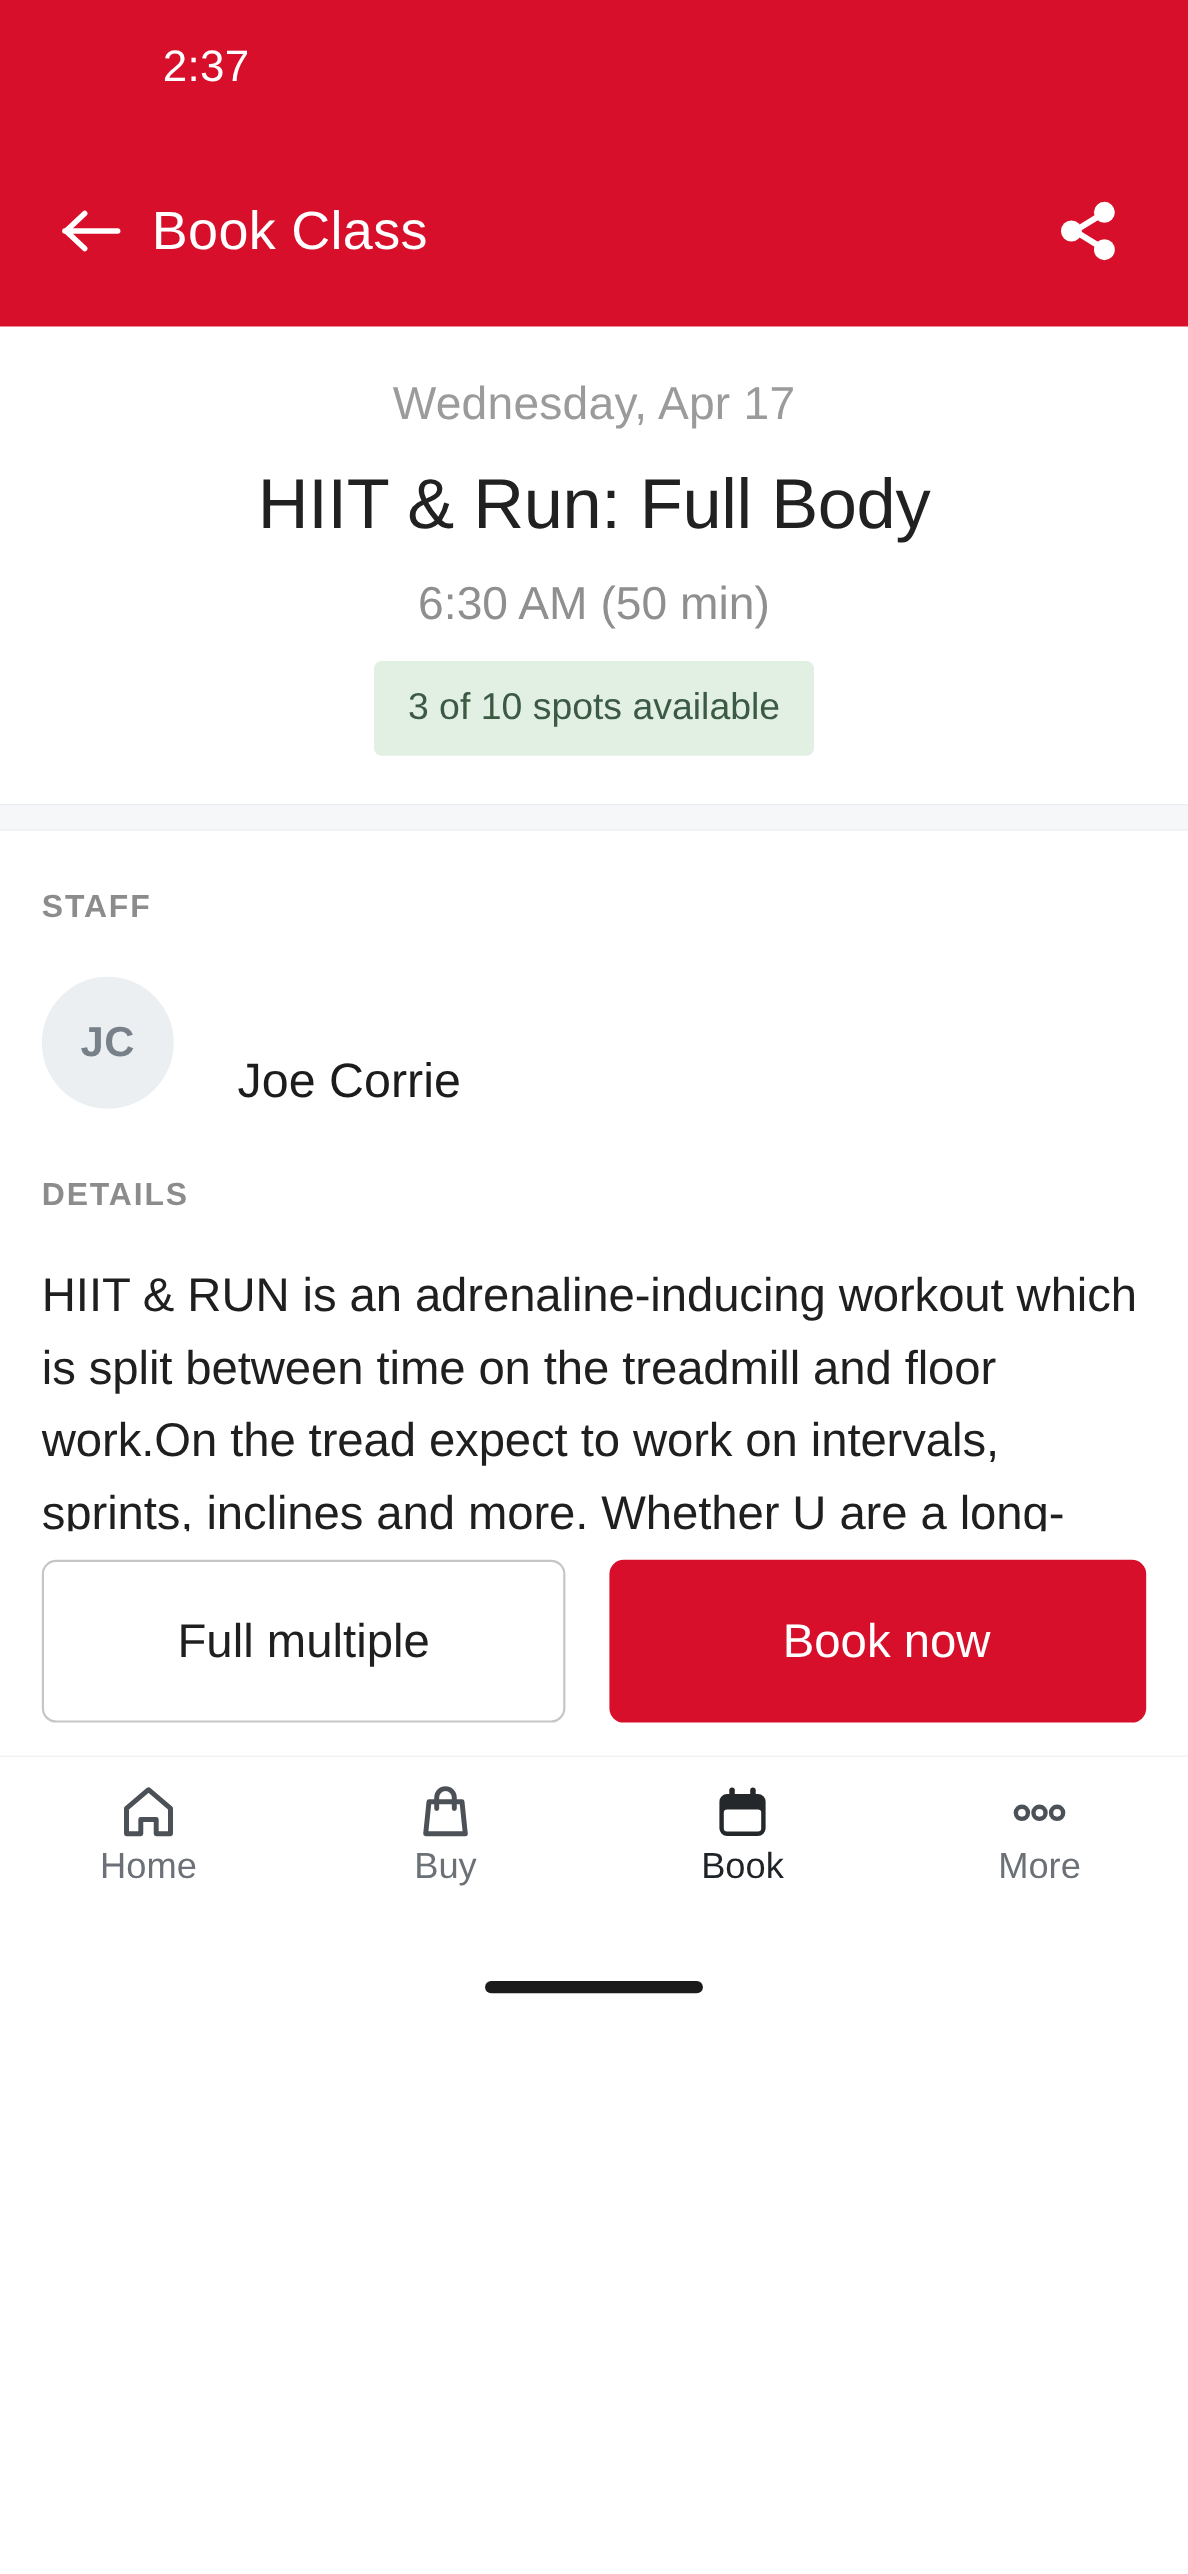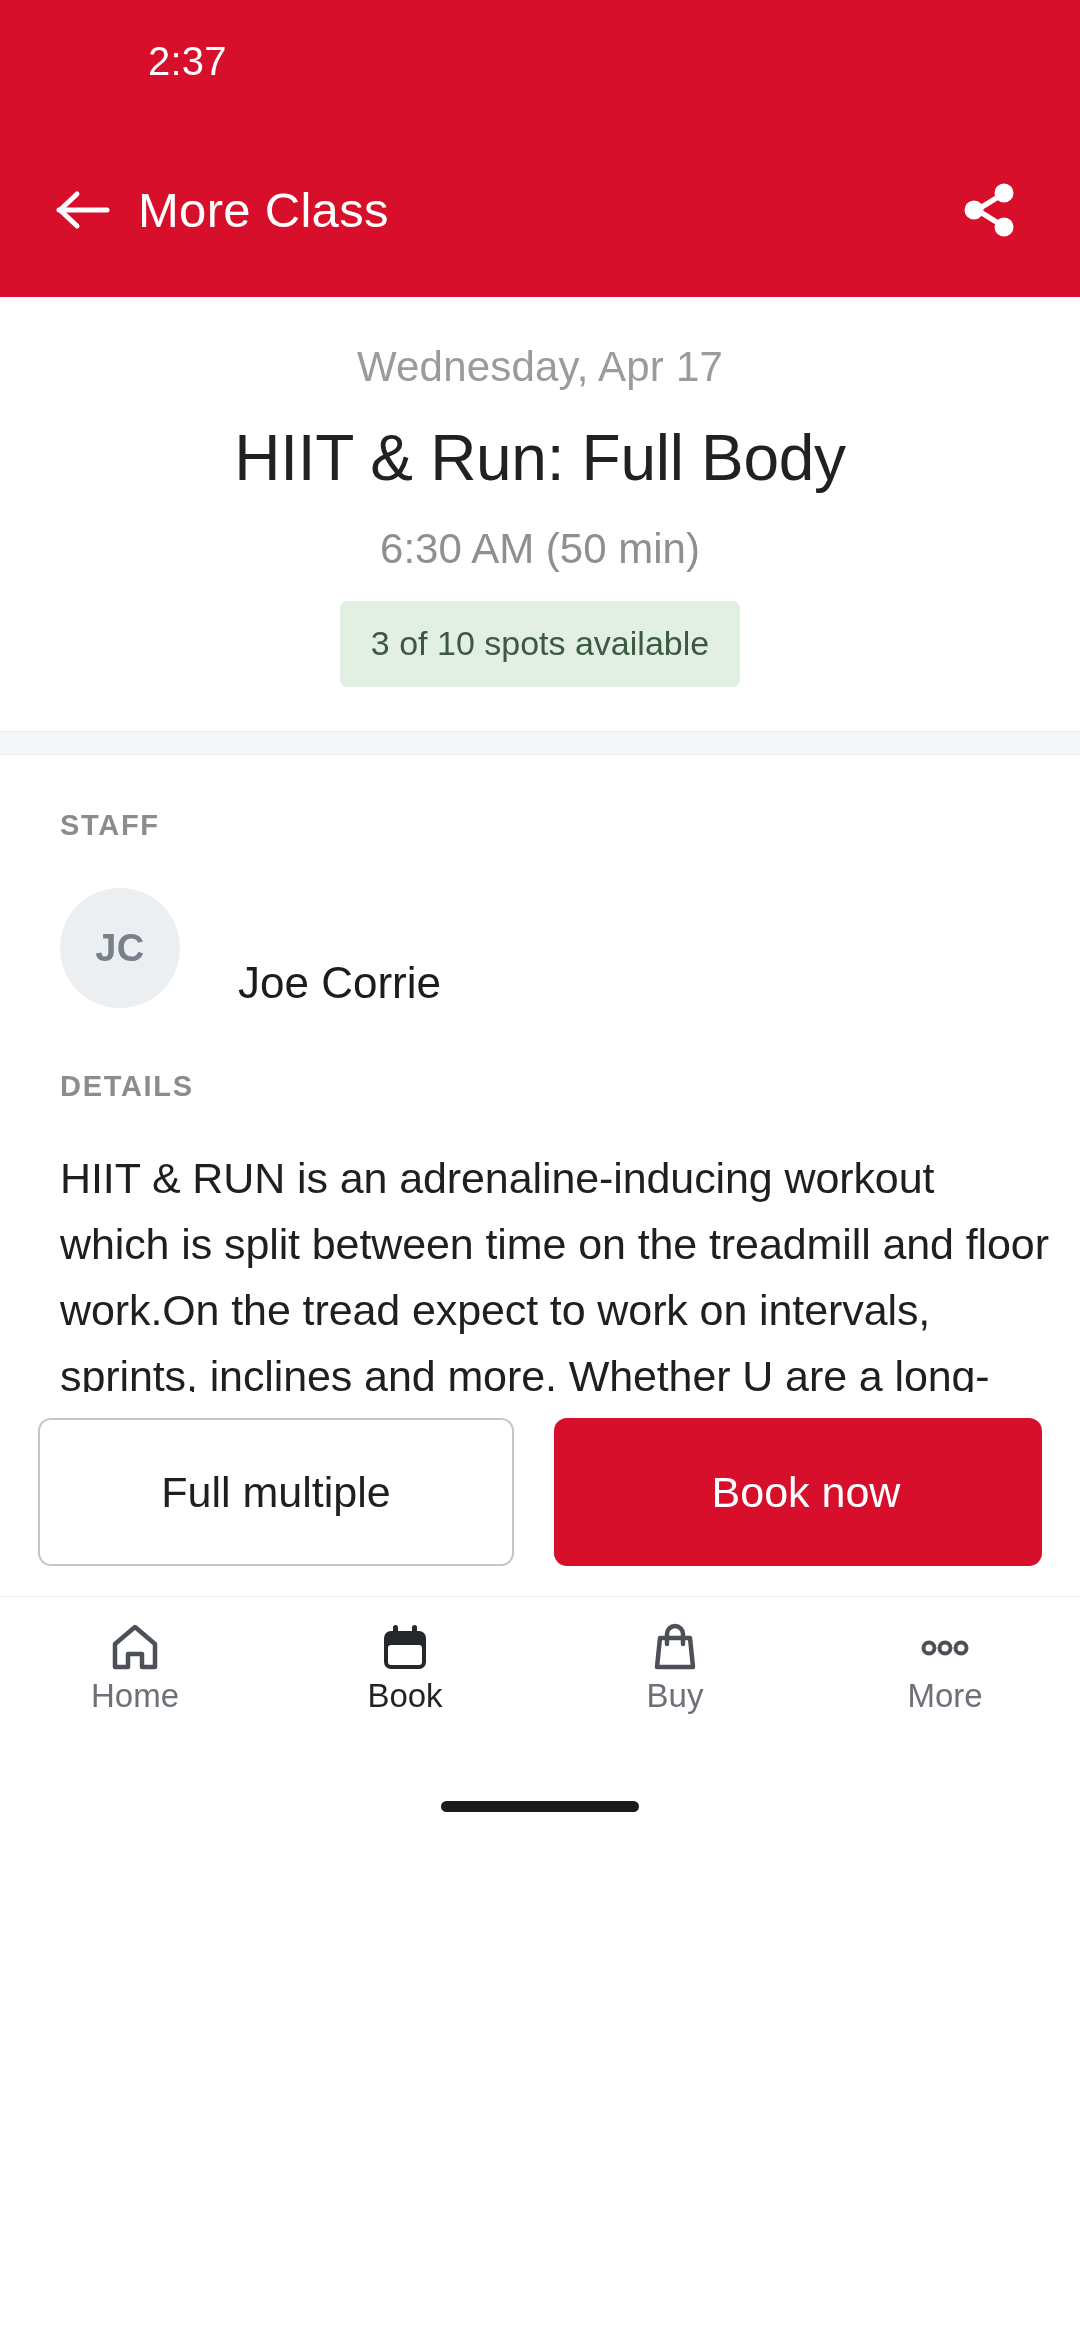--- a/index.html
+++ b/index.html
@@ -104,24 +104,23 @@
     height:24px;
     background:#F6F7F9;
     border-top:1px solid #ececee;
     border-bottom:1px solid #ececee;
     flex:0 0 auto;
   }
 
   
   .content {
     flex:1 1 auto;
-    padding:0 28px;
+    padding:0 38px;
     overflow:hidden;
     position:relative;
-    margin-left:32px;
   }
   .section-label {
     color:#8c8c8c;
     font-size:29px;
     font-weight:700;
     letter-spacing:1.7px;
     margin-top:54px;
   }
   .staff-row {
     display:flex; align-items:flex-end;
@@ -227,21 +226,21 @@
     <div class="status-bar">
       <span class="status-time">2:37</span>
     </div>
     <div class="app-bar">
       <div class="back-btn">
         <svg width="56" height="44" viewBox="0 0 56 44">
           <path d="M4 22 H52" stroke="#ffffff" stroke-width="5" stroke-linecap="round" fill="none"></path>
           <path d="M22 6 L5 22 L22 38" stroke="#ffffff" stroke-width="5" stroke-linecap="round" stroke-linejoin="round" fill="none"></path>
         </svg>
       </div>
-      <div class="app-title">More Class</div>
+      <div class="app-title">Book Class</div>
       <div class="appbar-spacer"></div>
       <div class="share-btn">
         <svg width="62" height="62" viewBox="0 0 62 62">
           <line x1="19" y1="31" x2="45" y2="15" stroke="#ffffff" stroke-width="5.5" stroke-linecap="round"></line>
           <line x1="19" y1="31" x2="45" y2="47" stroke="#ffffff" stroke-width="5.5" stroke-linecap="round"></line>
           <circle cx="16" cy="31" r="9.5" fill="#ffffff"></circle>
           <circle cx="46" cy="14" r="9.5" fill="#ffffff"></circle>
           <circle cx="46" cy="48" r="9.5" fill="#ffffff"></circle>
         </svg>
       </div>
@@ -280,42 +279,42 @@
 
     <div class="nav-item">
       <div class="nav-icon">
         <svg width="56" height="56" viewBox="0 0 56 56">
           <path d="M8 24 L28 7 L48 24 V47 H35 V34 H21 V47 H8 Z" fill="none" stroke="#4b5157" stroke-width="4.5" stroke-linejoin="round"></path>
         </svg>
       </div>
       <div class="nav-label">Home</div>
     </div>
 
+    <div class="nav-item">
+      <div class="nav-icon">
+        <svg width="56" height="56" viewBox="0 0 56 56">
+          <path d="M13 18 H43 L46 47 H10 Z" fill="none" stroke="#4b5157" stroke-width="4.5" stroke-linejoin="round"></path>
+          <path d="M20 24 V14 a8 8 0 0 1 16 0 V24" fill="none" stroke="#4b5157" stroke-width="4.5" stroke-linecap="round"></path>
+        </svg>
+      </div>
+      <div class="nav-label">Buy</div>
+    </div>
+
     <div class="nav-item active">
       <div class="nav-icon">
         <svg width="56" height="56" viewBox="0 0 56 56">
           <rect x="7" y="11" width="42" height="38" rx="7" fill="#25282B"></rect>
           <rect x="11" y="25" width="34" height="20" rx="3" fill="#ffffff"></rect>
           <rect x="16" y="5" width="5" height="12" rx="2.5" fill="#25282B"></rect>
           <rect x="35" y="5" width="5" height="12" rx="2.5" fill="#25282B"></rect>
         </svg>
       </div>
       <div class="nav-label">Book</div>
     </div>
 
-    <div class="nav-item">
-      <div class="nav-icon">
-        <svg width="56" height="56" viewBox="0 0 56 56">
-          <path d="M13 18 H43 L46 47 H10 Z" fill="none" stroke="#4b5157" stroke-width="4.5" stroke-linejoin="round"></path>
-          <path d="M20 24 V14 a8 8 0 0 1 16 0 V24" fill="none" stroke="#4b5157" stroke-width="4.5" stroke-linecap="round"></path>
-        </svg>
-      </div>
-      <div class="nav-label">Buy</div>
-    </div>
-
 
     <div class="nav-item">
       <div class="nav-icon">
         <svg width="56" height="56" viewBox="0 0 56 56">
           <circle cx="12" cy="28" r="5.5" fill="none" stroke="#4b5157" stroke-width="4"></circle>
           <circle cx="28" cy="28" r="5.5" fill="none" stroke="#4b5157" stroke-width="4"></circle>
           <circle cx="44" cy="28" r="5.5" fill="none" stroke="#4b5157" stroke-width="4"></circle>
         </svg>
       </div>
       <div class="nav-label">More</div>

